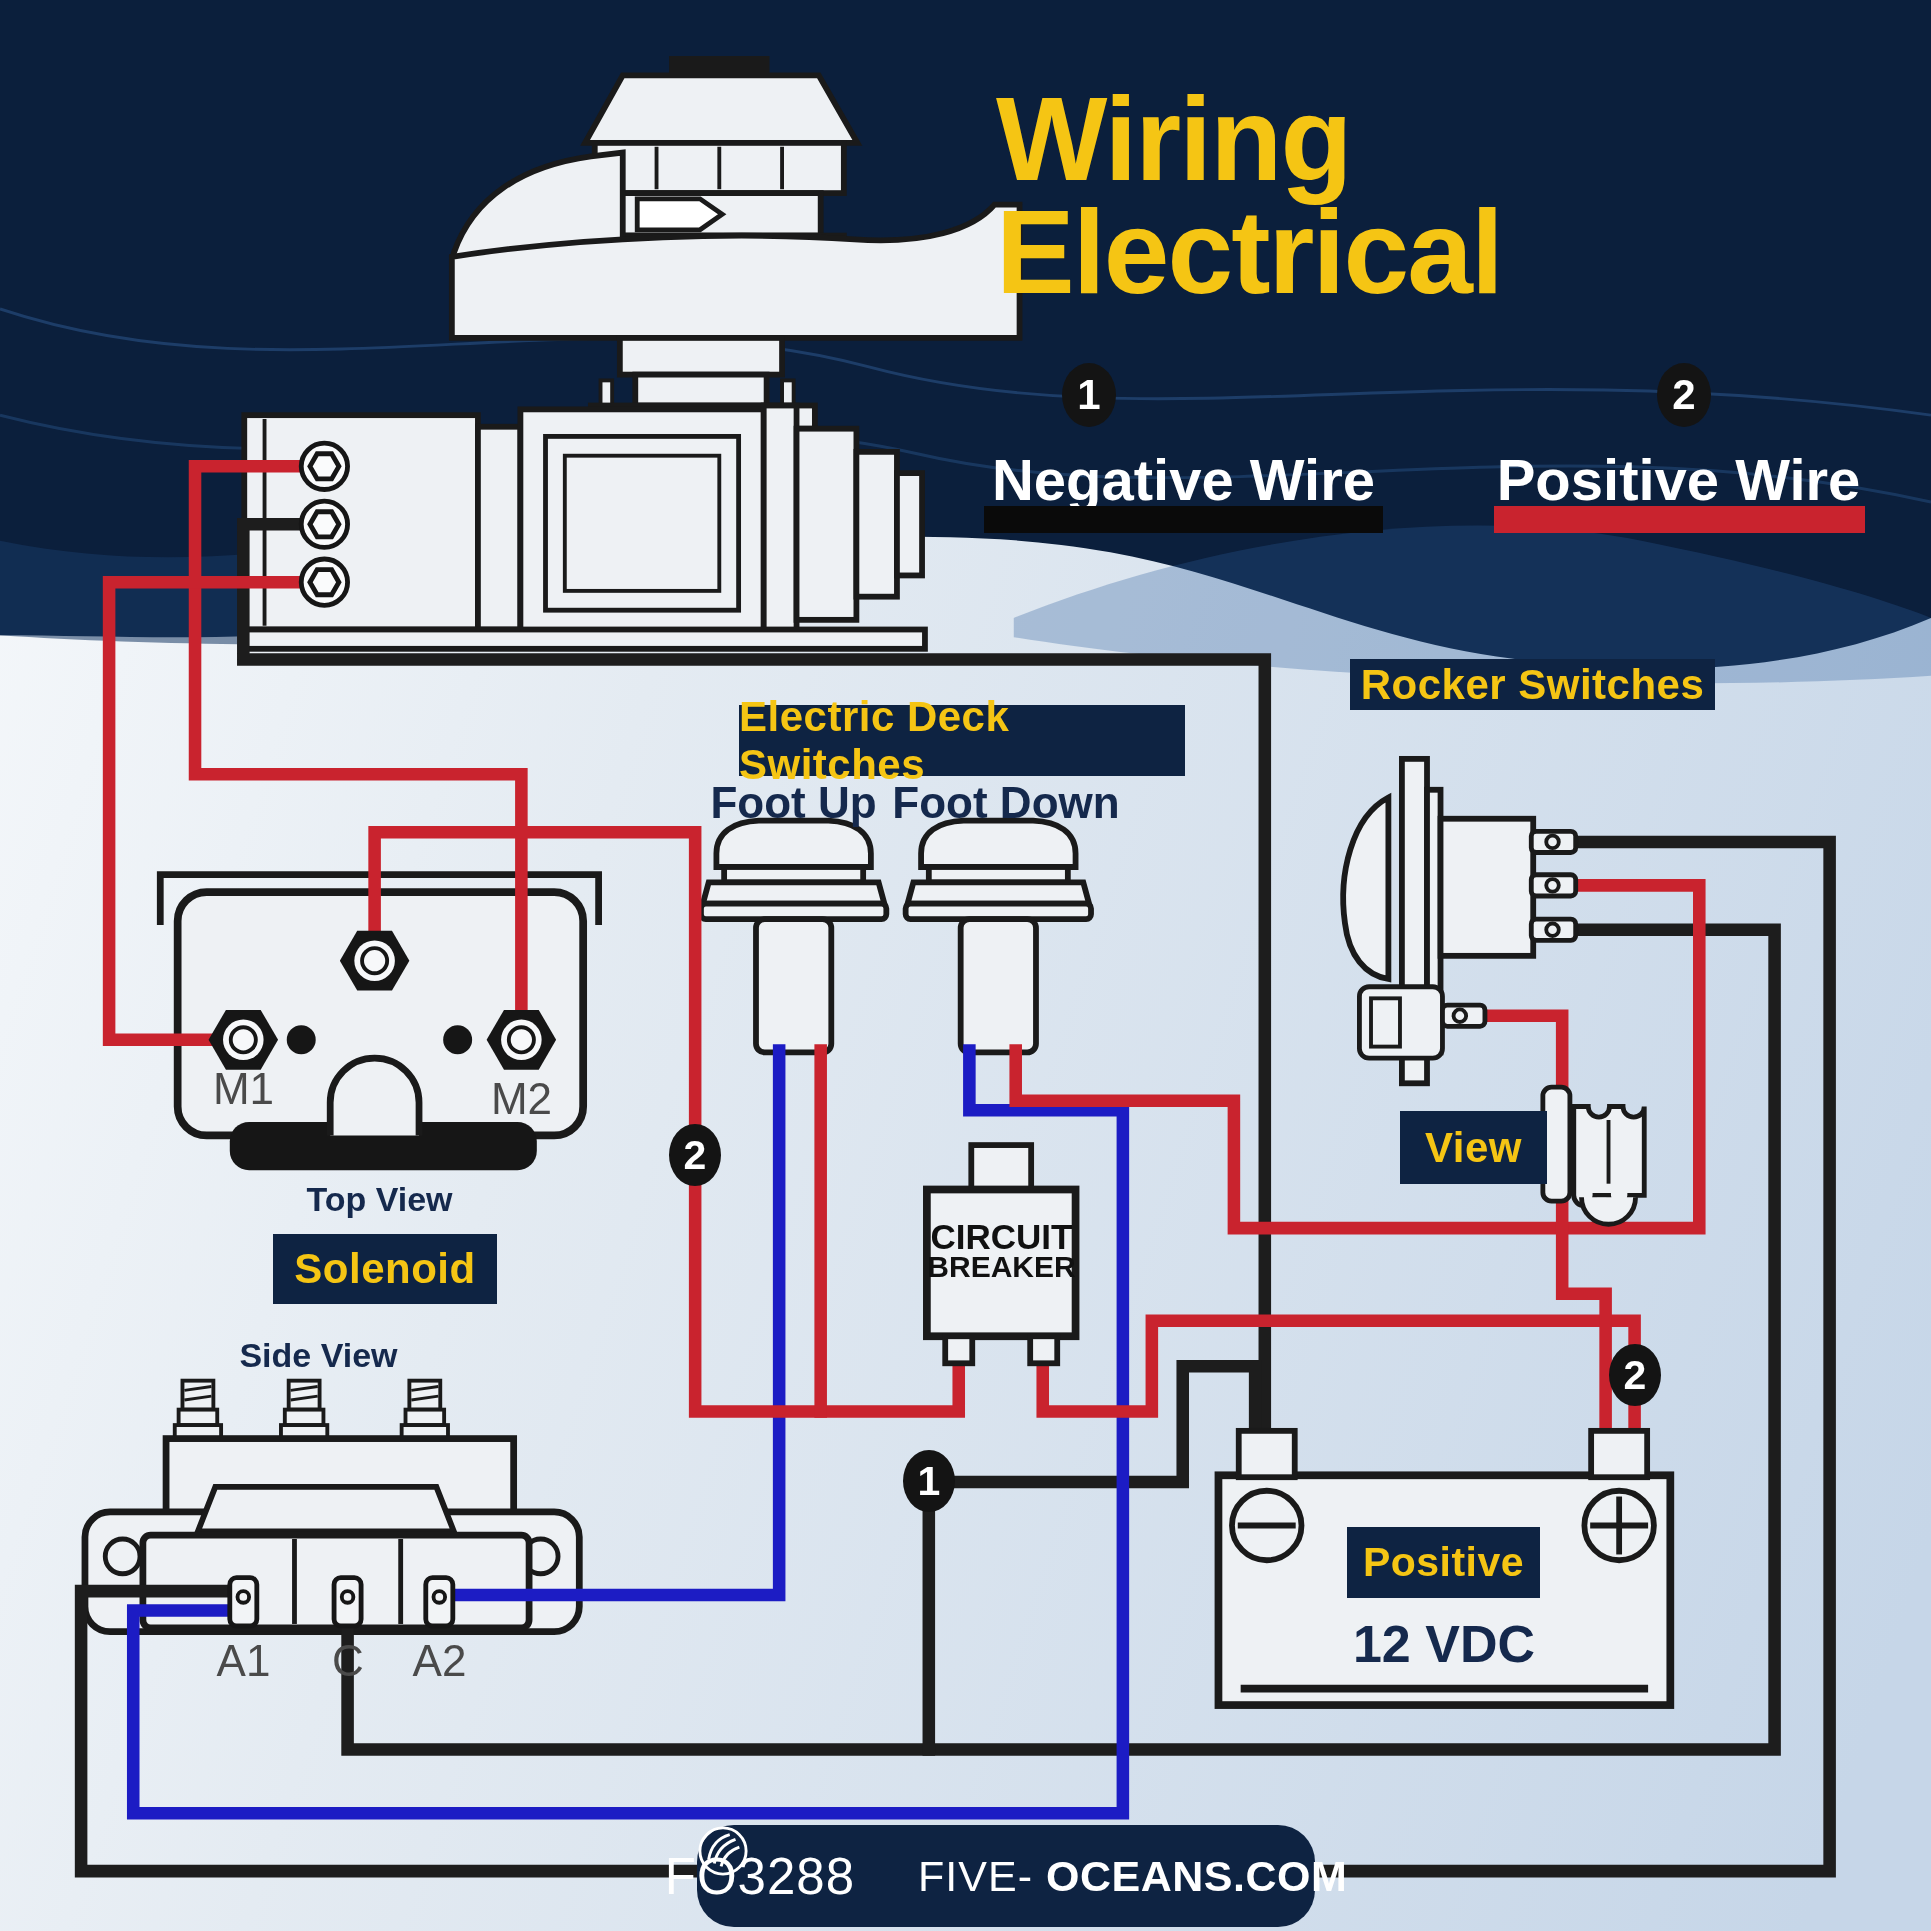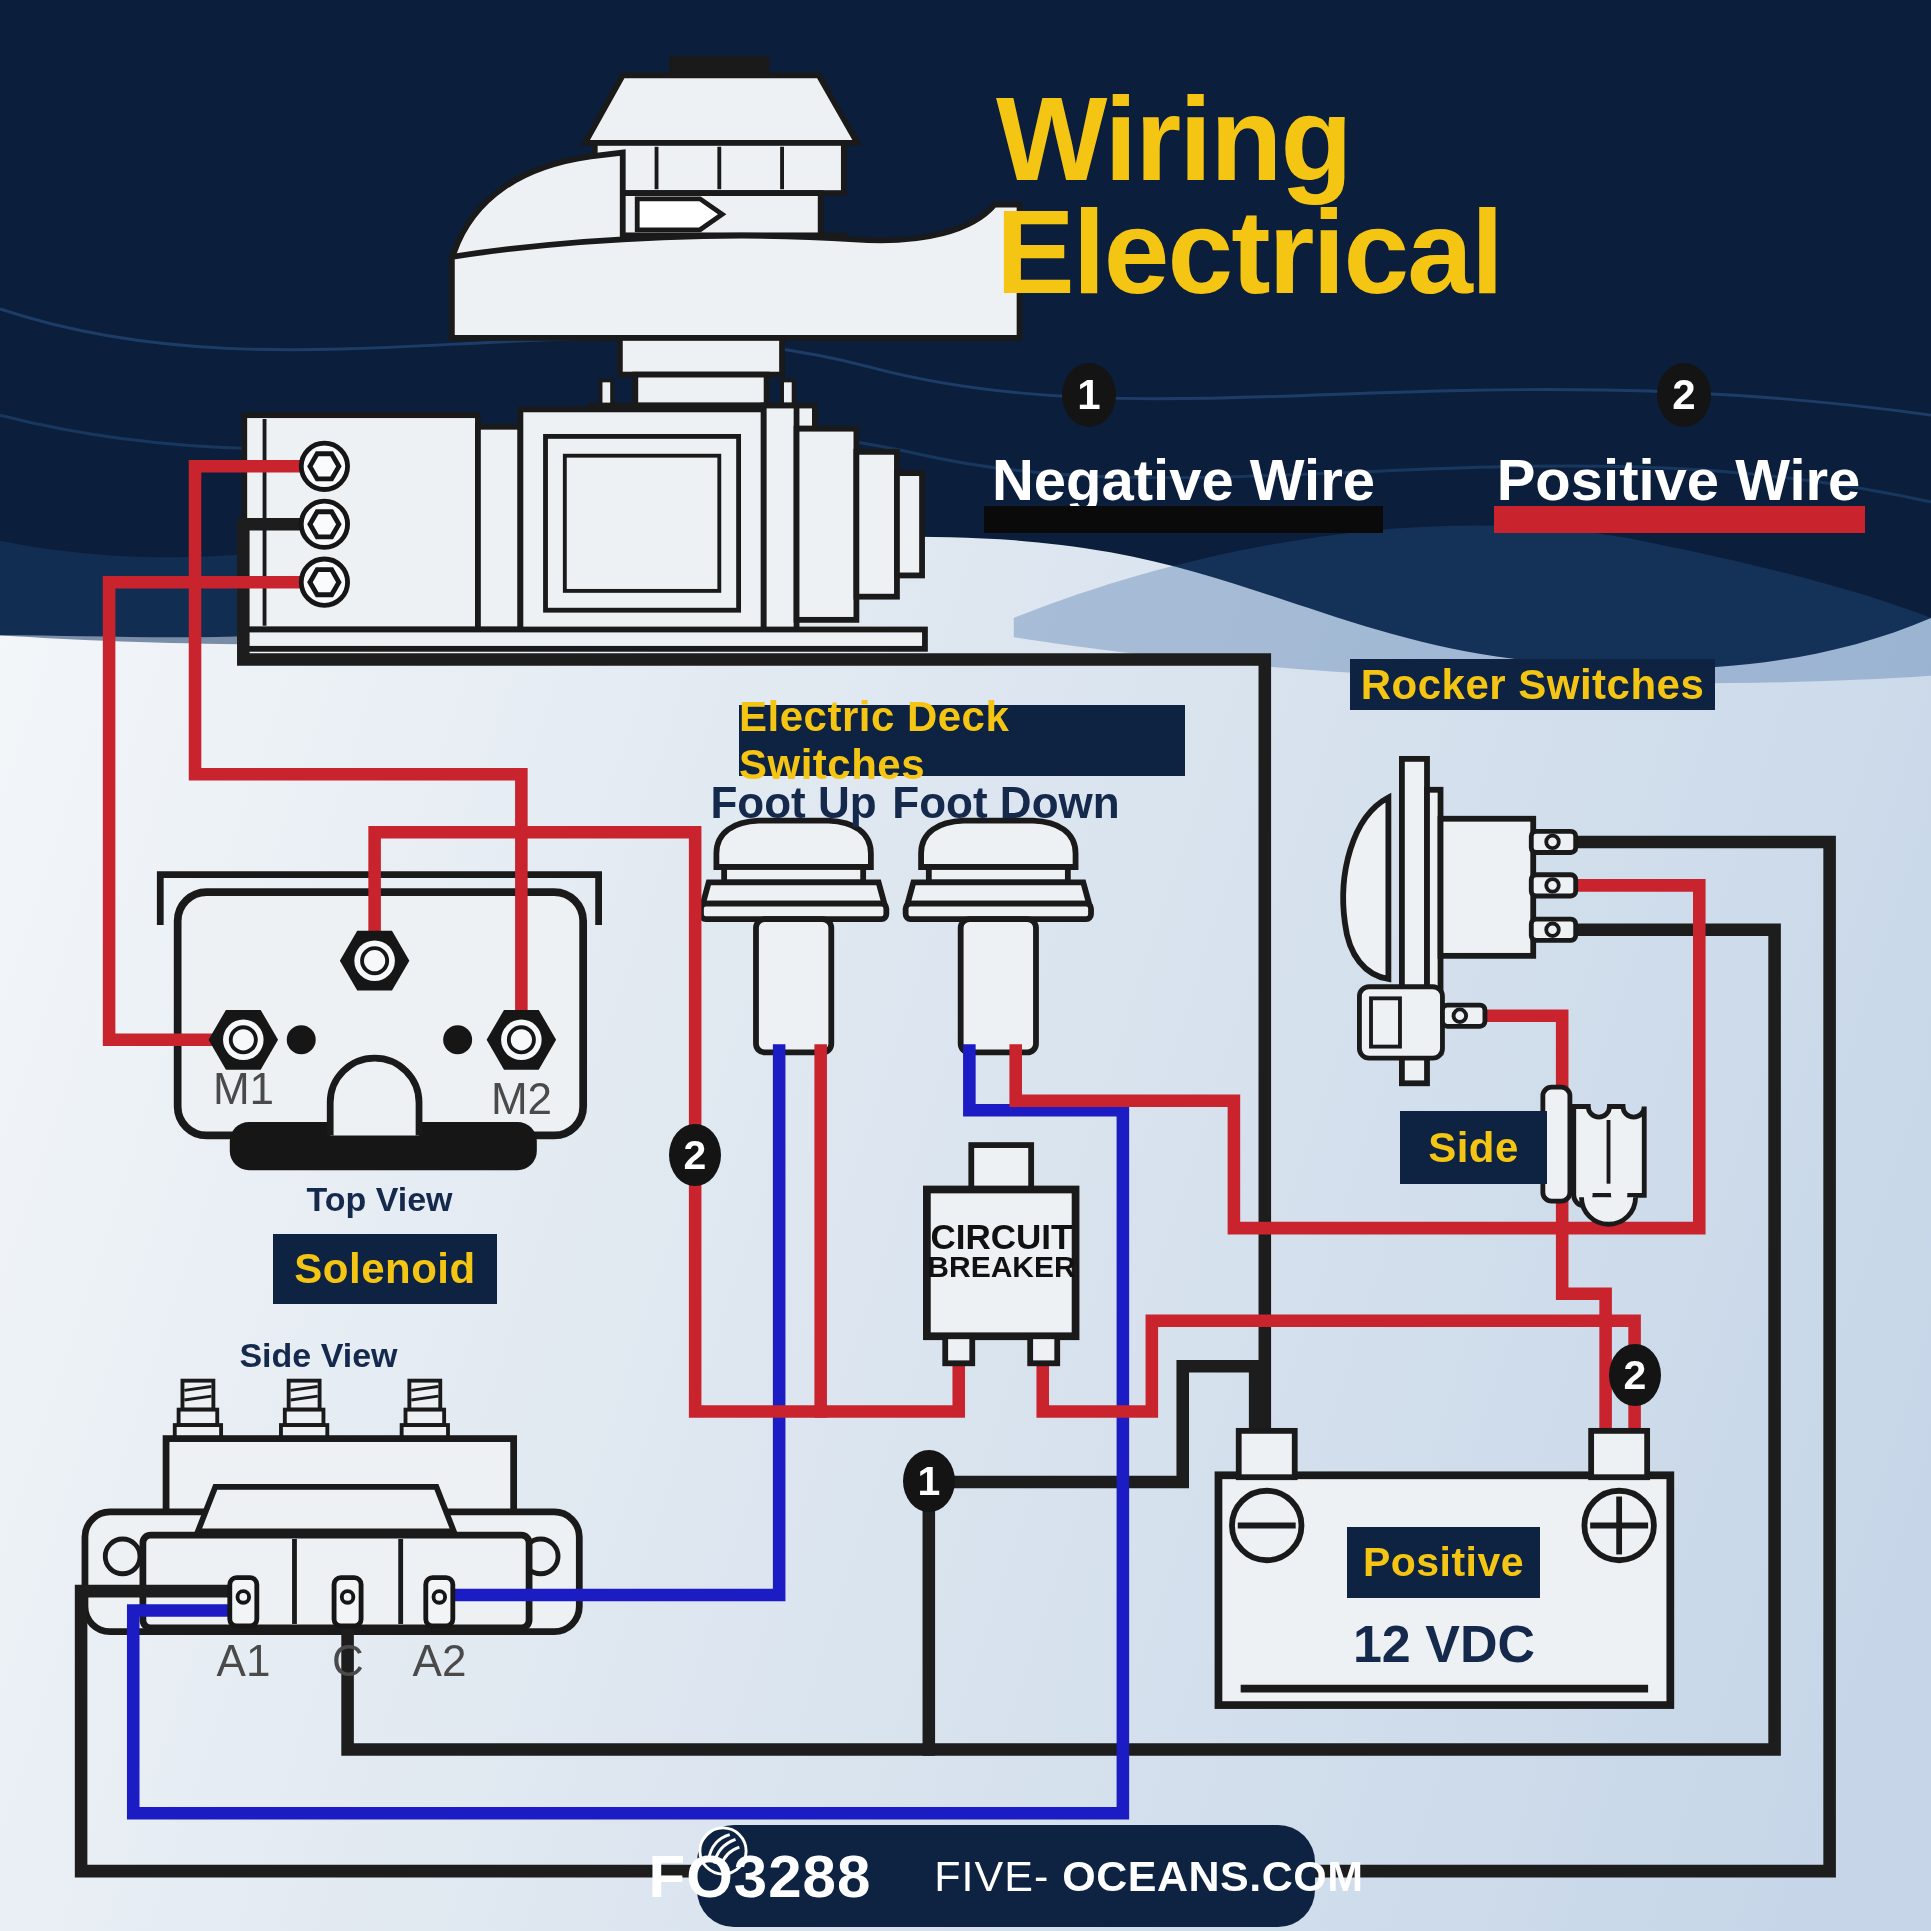--- a/index.html
+++ b/index.html
@@ -31,21 +31,21 @@
   .navy-text{color:#15294d;font-weight:bold;position:absolute;z-index:2;text-align:center;}
   .term{color:#4a4a4a;font-size:44px;position:absolute;z-index:2;text-align:center;}
   .breaker-text{
     position:absolute;z-index:2;color:#111;font-weight:bold;text-align:center;line-height:.95;
   }
   #footer{
     position:absolute;z-index:3;left:697px;top:1825px;width:618px;height:102px;
     background:#0e2342;border-radius:37px;display:flex;align-items:center;
     justify-content:center;gap:21px;color:#fff;
   }
-  #footer .model{font-weight:bold;font-size:60px;letter-spacing:1px;}
+  #footer .model{font-weight:normal;font-size:51px;letter-spacing:1px;}
   #footer .divider{width:4.8px;height:52px;background:#2b57d8;}
   #footer .brand{font-size:43px;display:flex;align-items:center;gap:13px;}
   #footer .brand .light{font-weight:normal;letter-spacing:1px;}
   #footer .brand .bold{font-weight:bold;letter-spacing:0.5px;}
 </style>
 </head>
 <body>
 
 <div id="stage">
 
@@ -265,21 +265,21 @@
 <div class="legend-label" style="left:1472px;top:446px;width:413px;">Positive Wire</div>
 <div class="legend-bar" style="left:1494px;top:506px;width:371px;background:#c9232e;"></div>
 
 <div class="navy-badge" style="left:739px;top:705px;width:446px;height:71px;font-size:42px;">Electric Deck Switches</div>
 
 <div class="navy-text" style="left:697px;top:778px;width:193px;font-size:44px;">Foot Up</div>
 <div class="navy-text" style="left:890px;top:778px;width:232px;font-size:44px;">Foot Down</div>
 
 <div class="navy-badge" style="left:1350px;top:659px;width:365px;height:51px;font-size:42px;">Rocker Switches</div>
 
-<div class="navy-badge" style="left:1400px;top:1111px;width:147px;height:73px;font-size:42px;">Side</div>
+<div class="navy-badge" style="left:1400px;top:1111px;width:147px;height:73px;font-size:42px;">View</div>
 
 <div class="navy-text" style="left:283px;top:1180px;width:193px;font-size:34px;">Top View</div>
 
 <div class="navy-badge" style="left:273px;top:1234px;width:224px;height:70px;font-size:42px;">Solenoid</div>
 
 <div class="navy-text" style="left:220px;top:1336px;width:197px;font-size:34px;">Side View</div>
 
 <div class="breaker-text" style="left:927px;top:1220px;width:149px;">
   <div style="font-size:35px;">CIRCUIT</div>
   <div style="font-size:30px;">BREAKER</div>

